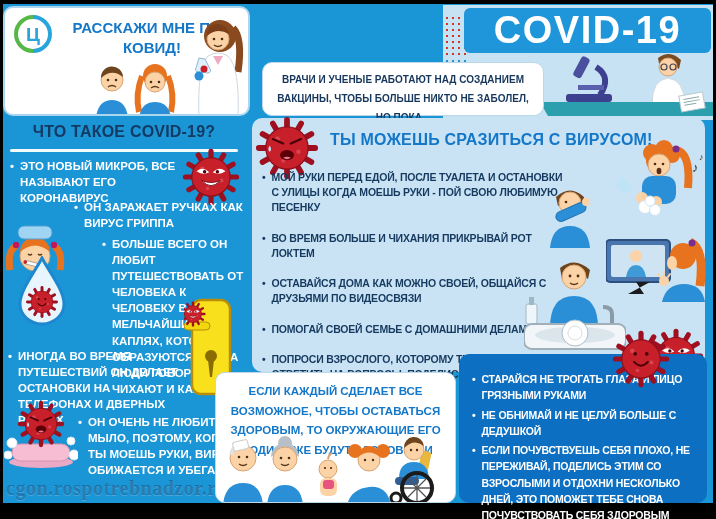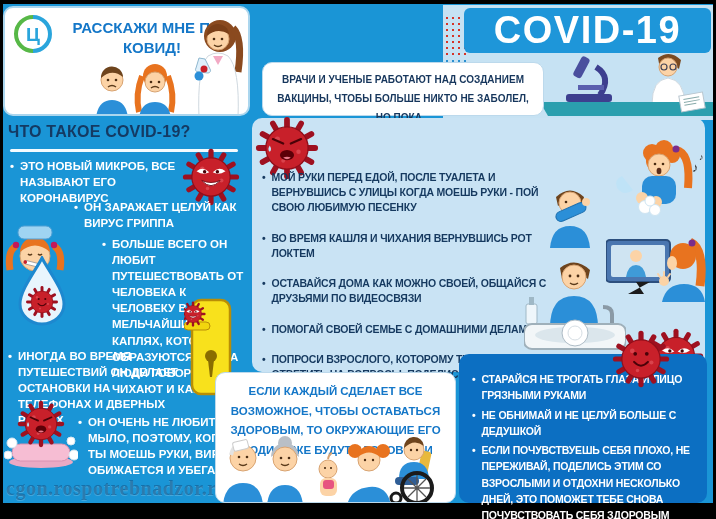--- a/index.html
+++ b/index.html
@@ -9,21 +9,21 @@
   #bg{left:3px;top:4px;width:710px;height:499px;background:#1a95d6;}
   .lightrect{background:#c6e2f3;}
   .card{background:#fff;border:2px solid #abd6ee;border-radius:10px;box-sizing:border-box;}
   #covid-plate{background:#1e96d9;border-radius:6px;color:#fff;font-weight:bold;
     font-size:38px;letter-spacing:1.5px;text-align:center;line-height:45px;}
   .dots-red{background-image:radial-gradient(#d63327 1.3px,transparent 1.4px);background-size:6px 6px;}
   .dots-blue{background-image:radial-gradient(#2a8fd0 1.3px,transparent 1.4px);background-size:6px 6px;}
   #intro-title{color:#1477c8;font-weight:bold;font-size:15px;line-height:1.35;text-align:center;}
   #vaccine-note{background:#fff;border:1.5px solid #bcd9ec;border-radius:10px;box-sizing:border-box;
     color:#16365c;font-weight:bold;font-size:10px;line-height:1.9;text-align:center;padding:7px 10px;}
-  #left-title{color:#143a63;font-weight:bold;font-size:16px;letter-spacing:.2px;}
+  #left-title{color:#143a63;font-weight:bold;font-size:16px;text-align:center;letter-spacing:.2px;}
   .hr-white{background:#f4fbff;border-radius:2px;}
   .lbullet{color:#fff;font-weight:bold;font-size:11.5px;line-height:1.4;display:flex;}
   .lbullet .dot,.fbullet .dot,.abullet .dot{margin-right:6px;}
   #fight-panel{background:#c9e3f4;border-radius:10px;}
   #fight-title{color:#1477c8;font-weight:bold;font-size:16px;letter-spacing:.2px;}
   .fbullet{color:#15395f;font-weight:bold;font-size:10.5px;line-height:1.45;display:flex;
     margin-bottom:15px;letter-spacing:-0.2px;}
   #healthy-box{background:#fff;border:1.5px solid #bcd9ec;border-radius:10px;box-sizing:border-box;}
   #healthy-text{color:#1477c8;font-weight:bold;font-size:11.5px;line-height:1.7;text-align:center;padding:9px 10px 0 10px;}
   #advice-box{background:#0c6fc2;border-radius:10px;box-sizing:border-box;padding:17px 10px 0 13px;}
@@ -151,21 +151,21 @@
     <span class="dot">•</span>
     <span>ЭТО НОВЫЙ МИКРОБ, ВСЕ НАЗЫВАЮТ ЕГО КОРОНАВИРУС</span>
   </div>
   <svg class="abs" style="left:182px;top:148px;" width="58" height="58" viewBox="-50 -50 100 100">
       <use href="#vbase"></use>
       <use href="#fevil"></use>
     </svg>
 
   <div class="lbullet abs" style="left:74px;top:199px;width:170px;">
     <span class="dot">•</span>
-    <span>ОН ЗАРАЖАЕТ ЦЕЛУЙ КАК ВИРУС ГРИППА</span>
+    <span>ОН ЗАРАЖАЕТ РУЧКАХ КАК ВИРУС ГРИППА</span>
   </div>
   <svg class="abs" style="left:4px;top:220px;" width="62" height="66" viewBox="0 0 62 66">
     <path d="M12 26 q-9 5 -6 24" stroke="#e8731f" stroke-width="7" fill="none"></path>
     <path d="M50 26 q9 5 6 24" stroke="#e8731f" stroke-width="7" fill="none"></path>
     <circle cx="12" cy="25" r="3.2" fill="#c2185b"></circle>
       <circle cx="50" cy="25" r="3.2" fill="#c2185b"></circle>
     <circle cx="31" cy="36" r="15" fill="#fcd3a6" stroke="#d8a371"></circle>
     <path d="M16 32 a15 15 0 0 1 30 0 q-15 -13 -30 0z" fill="#e8731f"></path>
     <rect x="14" y="6" width="34" height="13" rx="6" fill="#9fd4f2" stroke="#4e9fd4"></rect>
     <path d="M24 34 q2 2 4 0 M34 34 q2 2 4 0" stroke="#5a3a1a" fill="none" stroke-width="1.5"></path>
@@ -219,29 +219,30 @@
     <circle cx="70" cy="57" r="5" fill="#fff" stroke="#d8e8f2"></circle>
   </svg>
 
   <div id="watermark" class="abs" style="left:6px;top:477px;">cgon.rospotrebnadzor.ru</div>
 
   <div id="fight-panel" class="abs" style="left:252px;top:118px;width:453px;height:254px;"></div>
   <svg class="abs" style="left:255px;top:116px;" width="64" height="64" viewBox="-50 -50 100 100">
       <use href="#vbase"></use>
       <use href="#fcry"></use>
     </svg>
+  <div id="fight-title" class="abs" style="left:330px;top:131px;width:330px;">ТЫ МОЖЕШЬ СРАЗИТЬСЯ С ВИРУСОМ!</div>
 
   <div class="abs" style="left:262px;top:170px;width:306px;">
     <div class="fbullet">
       <span class="dot">•</span>
-      <span>МОЙ РУКИ ПЕРЕД ЕДОЙ, ПОСЛЕ ТУАЛЕТА И ВЕРНУВШИСЬ С УЛИЦЫ КОГДА МОЕШЬ РУКИ - ПОЙ СВОЮ ЛЮБИМУЮ ПЕСЕНКУ</span>
-    </div>
-    <div class="fbullet">
-      <span class="dot">•</span>
-      <span>ВО ВРЕМЯ КАШЛЯ И ЧИХАНИЯ ВЕРНУВШИСЬ РОТ ЛОКТЕМ</span>
+      <span>МОЙ РУКИ ПЕРЕД ЕДОЙ, ПОСЛЕ ТУАЛЕТА И ОСТАНОВКИ С УЛИЦЫ КОГДА МОЕШЬ РУКИ - ПОЙ СВОЮ ЛЮБИМУЮ ПЕСЕНКУ</span>
+    </div>
+    <div class="fbullet">
+      <span class="dot">•</span>
+      <span>ВО ВРЕМЯ БОЛЬШЕ И ЧИХАНИЯ ПРИКРЫВАЙ РОТ ЛОКТЕМ</span>
     </div>
     <div class="fbullet">
       <span class="dot">•</span>
       <span>ОСТАВАЙСЯ ДОМА КАК МОЖНО СВОЕЙ, ОБЩАЙСЯ С ДРУЗЬЯМИ ПО ВИДЕОСВЯЗИ</span>
     </div>
     <div class="fbullet">
       <span class="dot">•</span>
       <span>ПОМОГАЙ СВОЕЙ СЕМЬЕ С ДОМАШНИМИ ДЕЛАМИ</span>
     </div>
     <div class="fbullet">

